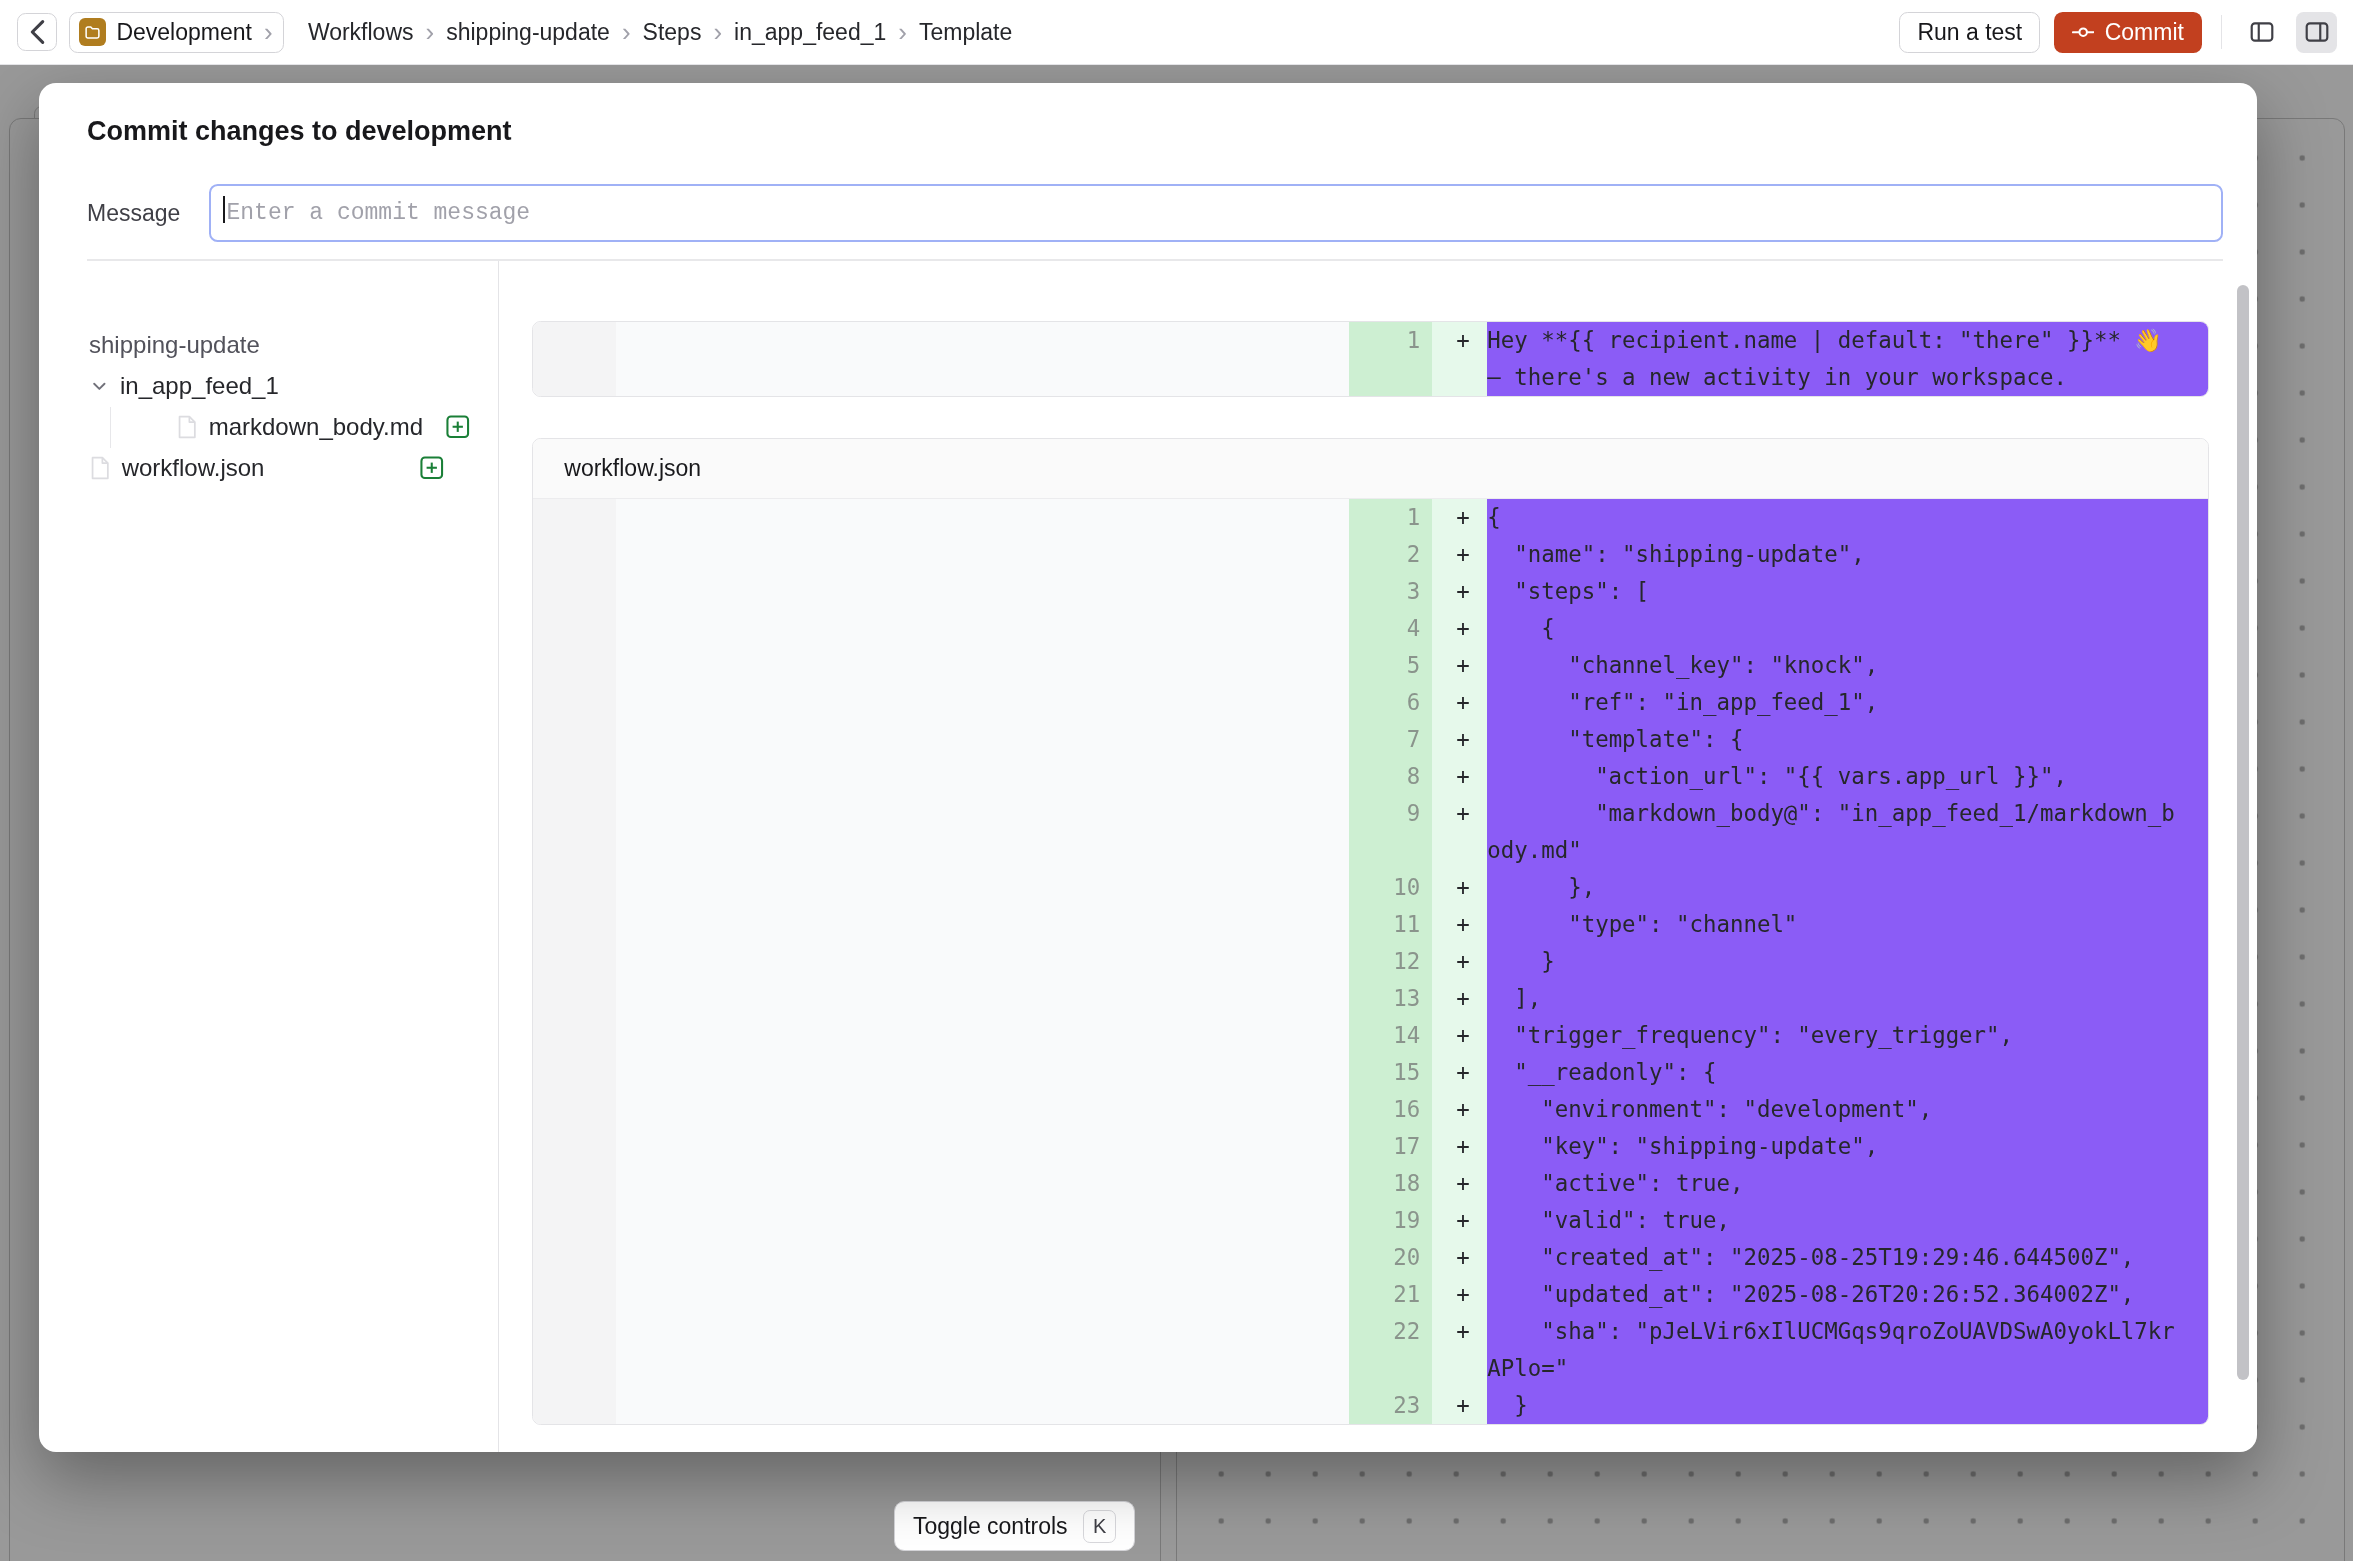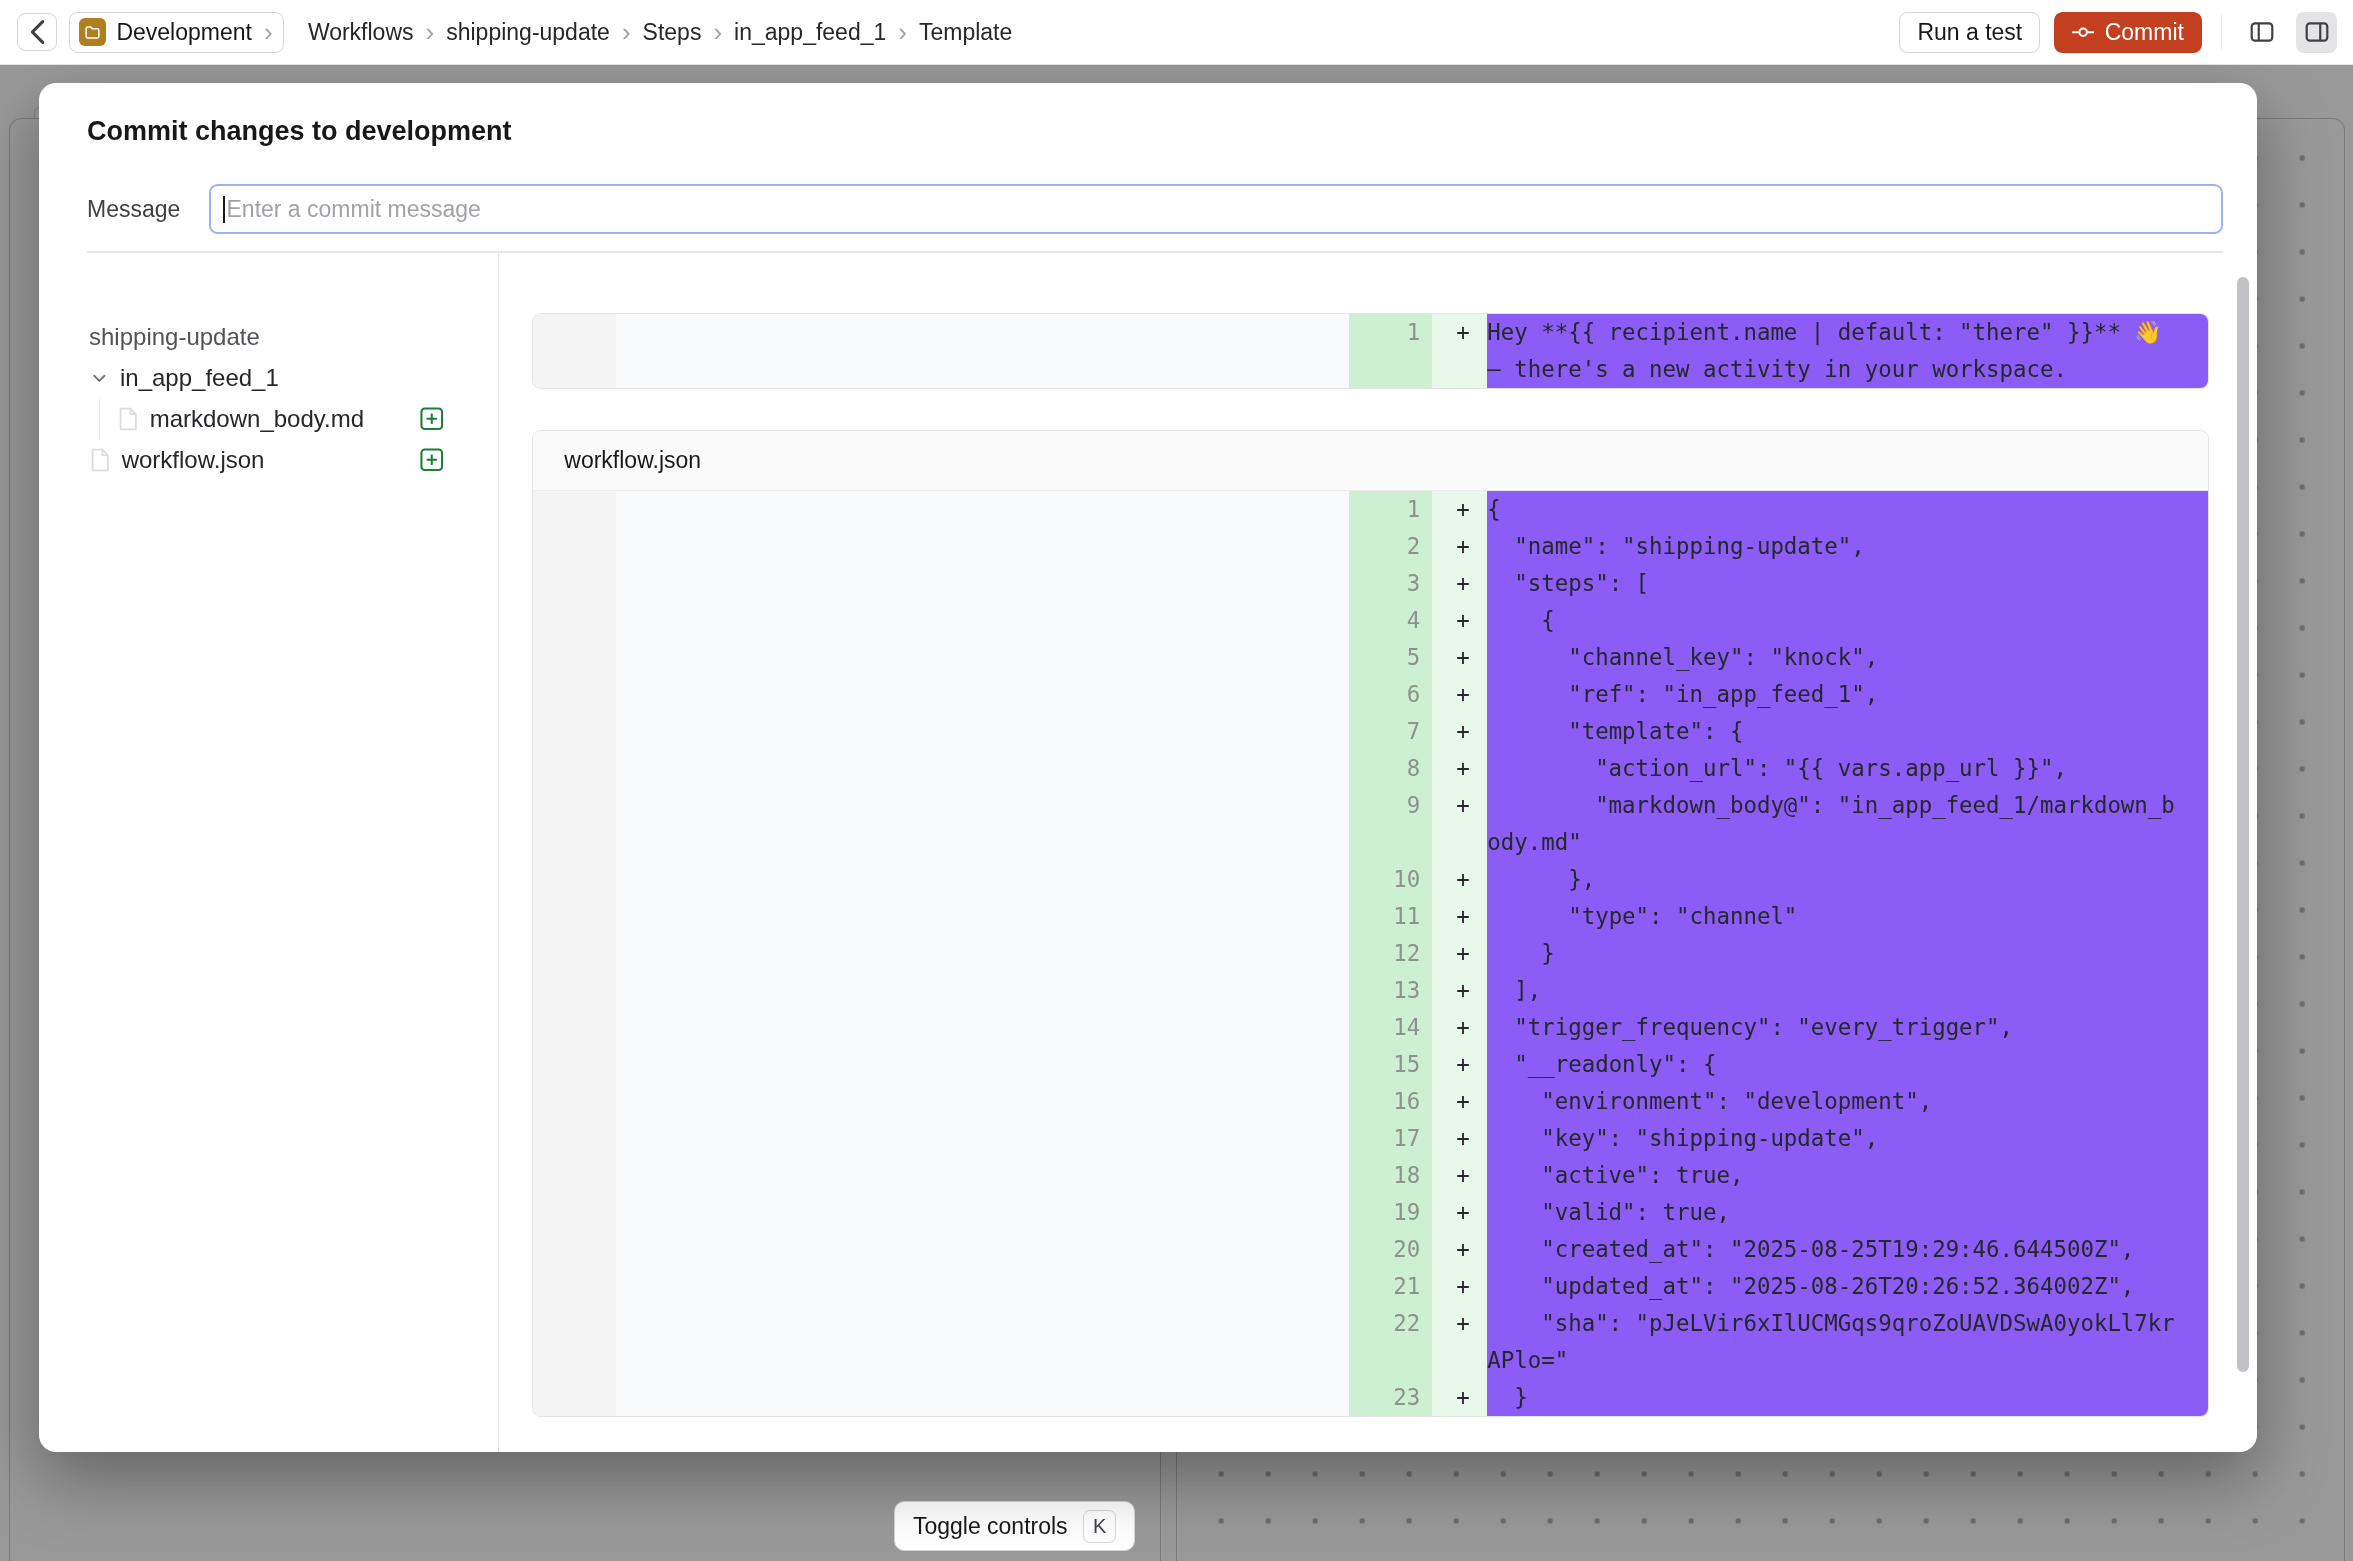--- a/index.html
+++ b/index.html
@@ -55,36 +55,36 @@
            display:flex; flex-direction:column; }
   .modal-header { padding:22.4px 34px 0 48px; }
   .title-row { display:flex; align-items:center; justify-content:space-between; height:53px; }
   .modal-title { font-size:27px; font-weight:700; color:#18181B; }
   .header-actions { display:flex; align-items:center; gap:15.5px; }
   .promote-btn { height:48px; padding:0 19px; font-weight:500; color:#26272B; }
   .commit-primary { height:48px; padding:0 19px; color:#fff; font-weight:500; }
   .message-row { display:flex; align-items:center; margin-top:26px; }
   .message-label { font-size:23px; color:#3F3F46; width:122px; flex:none; }
   .message-input-wrap { position:relative; flex:1; }
-  .message-input { width:100%; height:50px; border:2.6px solid #A0B1F6; border-radius:8.6px; outline:none;
-                   font-size:23px; padding:0 15.5px; color:#18181B; font-family:Liberation Sans, sans-serif; background:#fff; }
+  .message-input { width:100%; height:58px; border:2.6px solid #A0B1F6; border-radius:8.6px; outline:none;
+                   font-size:23px; padding:0 15.5px; color:#18181B; font-family:Liberation Mono, monospace; background:#fff; }
   .message-input::placeholder { color:#A1A1AA; }
   .caret { position:absolute; left:13.8px; top:11.2px; width:2.2px; height:27.5px; background:#18181B; }
   .header-divider { height:1.3px; background:#E8E8EA; margin-top:17px; }
 
   .modal-body { flex:1; display:flex; min-height:0; position:relative; }
   .sidebar { width:459px; flex:none; padding:64px 52px 0 50px; }
   .body-divider { width:1.3px; background:#E4E4E7; flex:none; }
   .content { flex:1; min-width:0; padding:60px 48px 0 33px; overflow:hidden; }
 
   
   .tree-row { display:flex; align-items:center; height:41px; }
   .tree-root { font-size:24px; color:#52525B; }
   .tree-folder { gap:10.3px; font-size:24px; color:#26272B; cursor:pointer; }
-  .tree-children { border-left:1.7px solid #E7E7EA; margin-left:10px; }
+  .tree-children { border-left:1.7px solid #E7E7EA; margin-left:21px;padding-left:48px; }
   .tree-file { gap:10.3px; font-size:24px; color:#26272B; }
   .tree-file .fname { cursor:pointer; }
   .tree-children .tree-file { padding-left:17px; }
   .tree-spacer { flex:1; }
   .plus-btn { width:29px; height:29px; display:flex; align-items:center; justify-content:center; cursor:pointer; }
 
   
   .diff-card { border:1.3px solid #E4E4E7; border-radius:8.6px; overflow:hidden; background:#fff; }
   .diff-card + .diff-card { margin-top:41px; }
   .diff-header { height:60px; background:#FAFAFA; border-bottom:1.3px solid #ECECEE;

